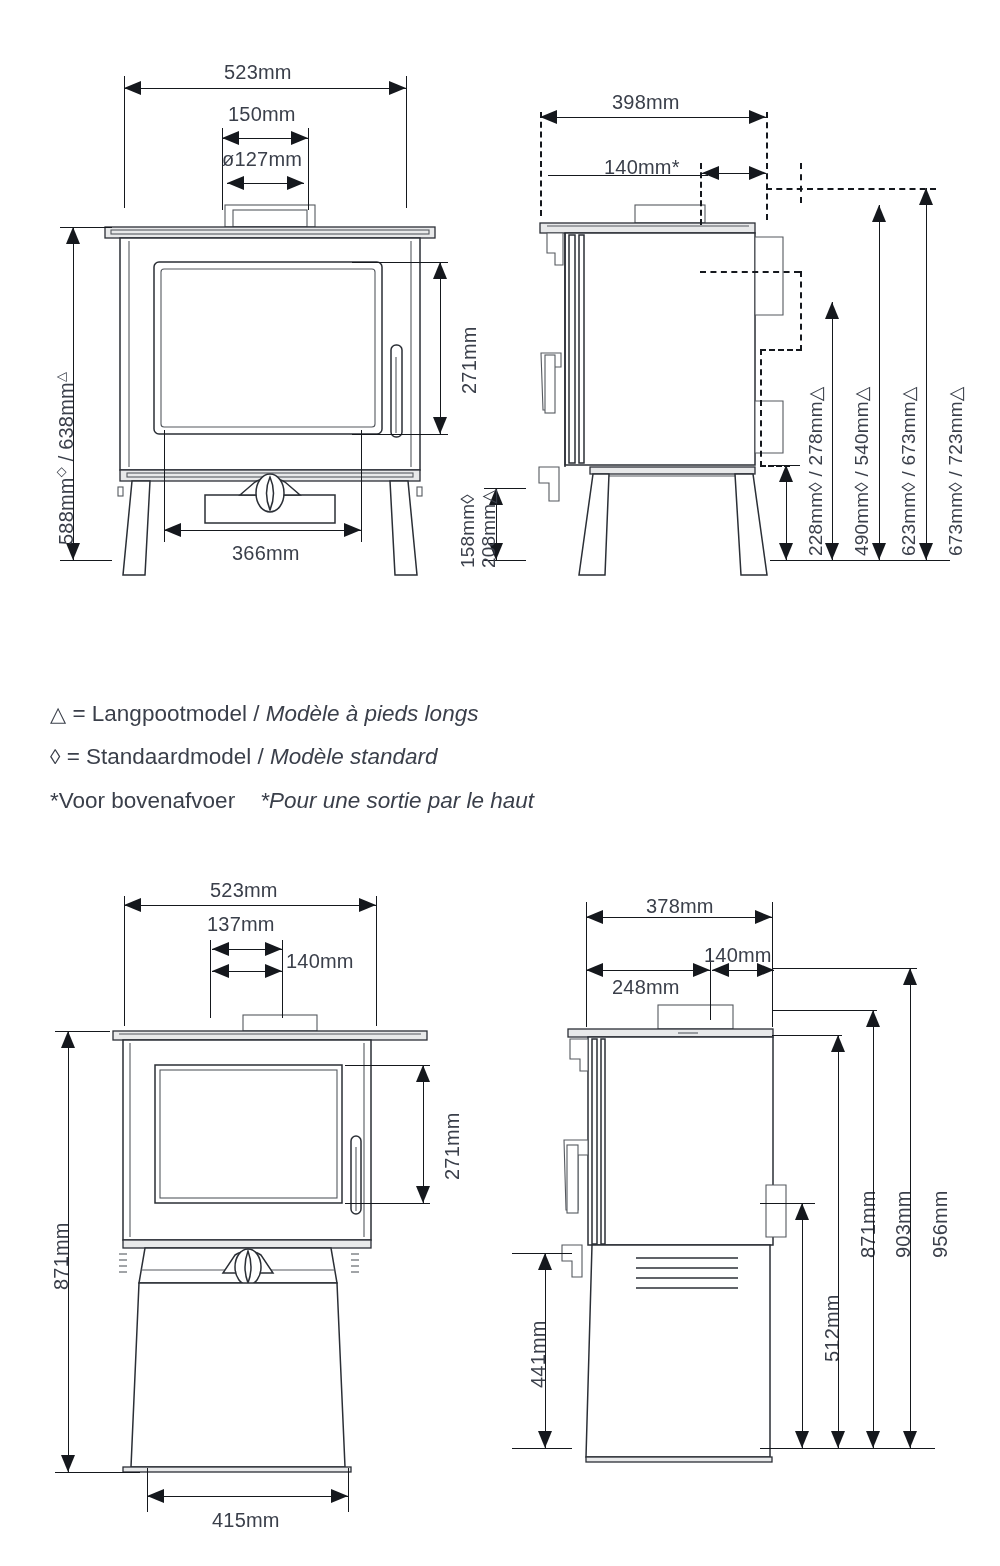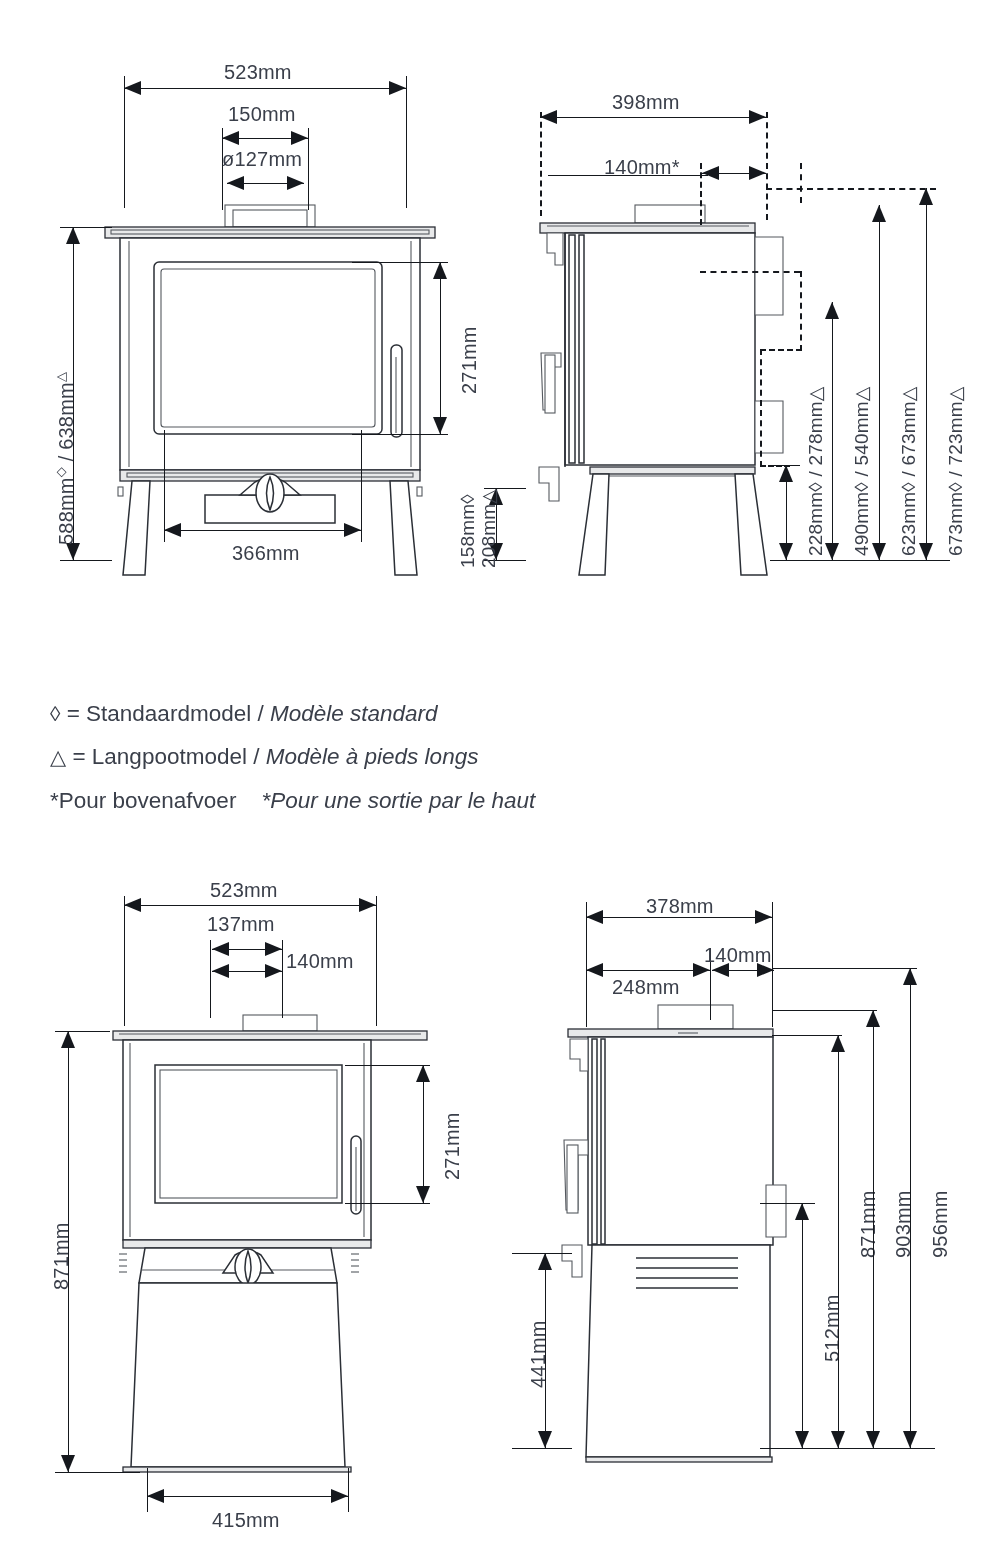--- a/index.html
+++ b/index.html
@@ -218,35 +218,35 @@
 
   <div class="vline" style="left:926px;top:188px;height:372px;"></div>
   <div class="ar u" style="left:919px;top:188px;"></div>
   <div class="ar d" style="left:919px;top:543px;"></div>
   <div class="dim v small" style="left:946px;top:556px;">673mm◊ / 723mm△</div>
 
   <div class="exth" style="left:770px;top:560px;width:180px;"></div>
 
   <div class="legend">
     <div class="row">
+      <span class="sym">△</span>
+      <span>=</span>
+      <span>Langpootmodel</span>
+      <span>/</span>
+      <span class="fr">Modèle à pieds longs</span>
+    </div>
+    <div class="row">
       <span class="sym">◊</span>
       <span>=</span>
       <span>Standaardmodel</span>
       <span>/</span>
       <span class="fr">Modèle standard</span>
     </div>
-    <div class="row">
-      <span class="sym">△</span>
-      <span>=</span>
-      <span>Langpootmodel</span>
-      <span>/</span>
-      <span class="fr">Modèle à pieds longs</span>
-    </div>
     <div class="note">
-      <span>*Pour bovenafvoer</span>
+      <span>*Voor bovenafvoer</span>
       &nbsp;&nbsp;
       <span class="fr">*Pour une sortie par le haut</span>
     </div>
   </div>
 
   <div class="draw" style="left:105px;top:1015px;">
     <svg width="330" height="465" viewBox="0 0 330 465">
 
       <rect class="fillwhite-t" x="138" y="0" width="74" height="16"></rect>
 

